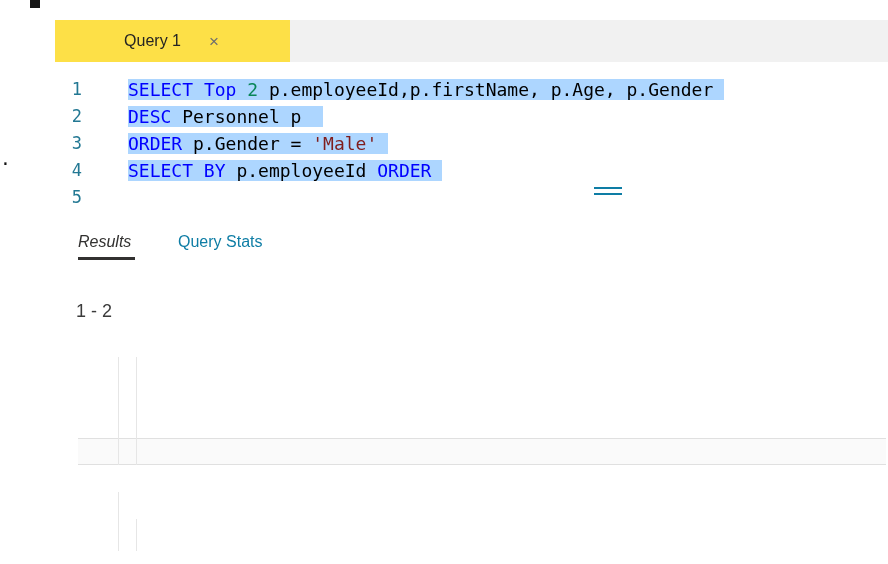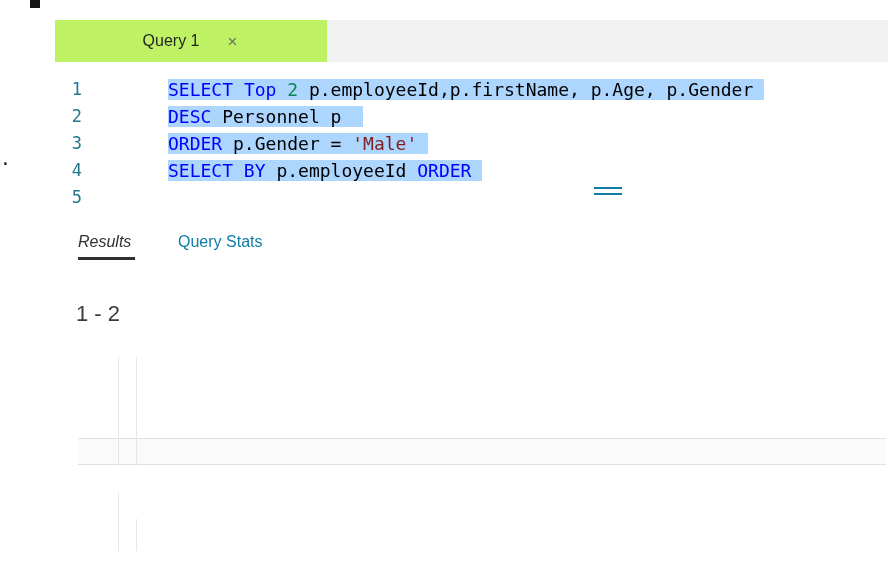--- a/index.html
+++ b/index.html
@@ -8,48 +8,48 @@
 
   
   .black-mark{position:absolute;left:30px;top:0;width:10px;height:8px;background:#161616;}
   .stray-dot{position:absolute;left:0px;top:148px;font-family:"DejaVu Sans Mono",monospace;
              font-size:18px;color:#111;}
 
   
   .tab-strip{position:absolute;left:55px;top:20px;right:0;height:42px;background:#f1f1f1;display:flex;}
   .tab{height:42px;display:flex;align-items:center;justify-content:center;font-size:16px;cursor:pointer;}
   .tab-items{width:228px;color:#252423;}
-  .tab-query{width:272px;background:#bef264;color:#252423;gap:26px;}
+  .tab-query{width:235px;background:#fde047;color:#252423;gap:26px;}
   .close{font-size:17px;color:#6e6e6e;line-height:1;padding:0 2px;}
 
   
   .editor{position:absolute;left:0;top:62px;width:888px;height:143px;overflow:hidden;
           font-family:"DejaVu Sans Mono",monospace;font-size:18px;line-height:27px;
           padding-top:14px;box-sizing:border-box;}
   .code-line{display:flex;height:27px;}
   .gutter{width:82px;flex:none;text-align:right;color:#237893;font-size:17px;}
   .code-text{padding-left:46px;white-space:pre;}
-  .sel{background:#add6ff;padding-right:11px;margin-left:40px;}
+  .sel{background:#add6ff;padding-right:11px;}
 
   .t-kw{color:#0000ff;}
   .t-pl{color:#000000;}
   .t-num{color:#098658;}
   .t-str{color:#7f1d1d;}
 
   
   .splitter{position:absolute;left:594px;top:187px;width:28px;height:12px;cursor:row-resize;}
   .splitter .bar{height:2px;background:#0e7da5;margin-bottom:4px;}
 
   
   .results-tab-label{position:absolute;top:233px;font-size:16px;cursor:pointer;}
   .lbl-results{left:78px;color:#323130;font-style:italic;}
   .lbl-stats{left:178px;color:#0e7da5;}
   .tab-underline{position:absolute;left:78px;top:257px;width:57px;height:3px;background:#323130;}
 
-  .pagination{position:absolute;left:76px;top:301px;font-size:22px;color:#3b3b3b;}
+  .pagination{position:absolute;left:76px;top:301px;font-size:18px;color:#3b3b3b;}
 
   
   .results-editor{position:absolute;left:78px;top:357px;width:808px;height:194px;overflow:hidden;
                   font-family:"DejaVu Sans Mono",monospace;font-size:16px;line-height:27px;
                   white-space:pre;}
   .current-line{position:absolute;left:0;right:0;top:81px;height:27px;background:#fafafa;
                 border-top:1px solid #e0e0e0;border-bottom:1px solid #e0e0e0;box-sizing:border-box;}
   .guide{position:absolute;width:1px;background:#e6e6e6;}
   .g1{left:40px;top:0;height:108px;}
   .g2{left:58px;top:0;height:108px;}

